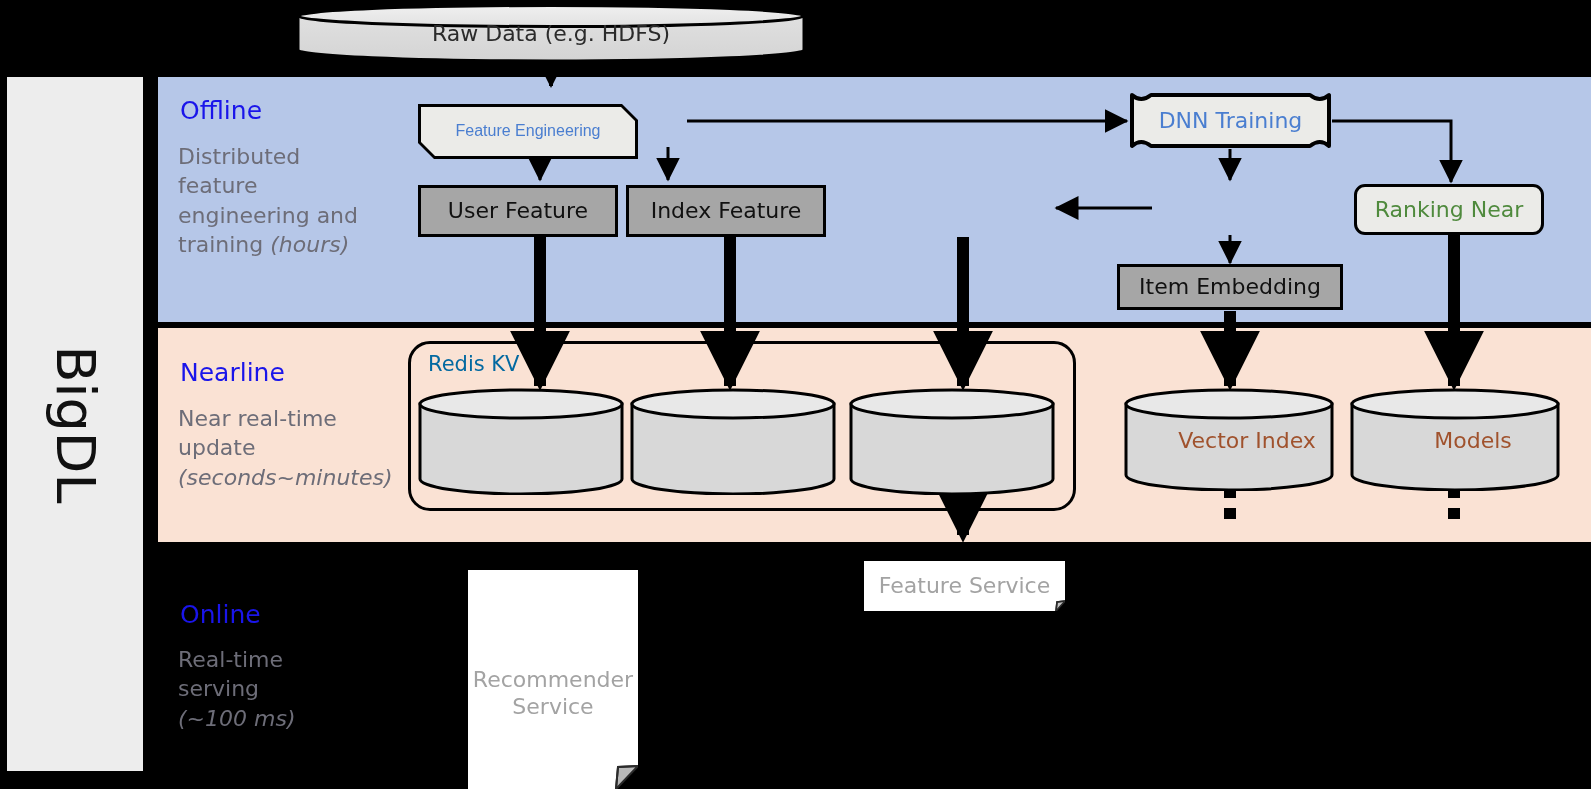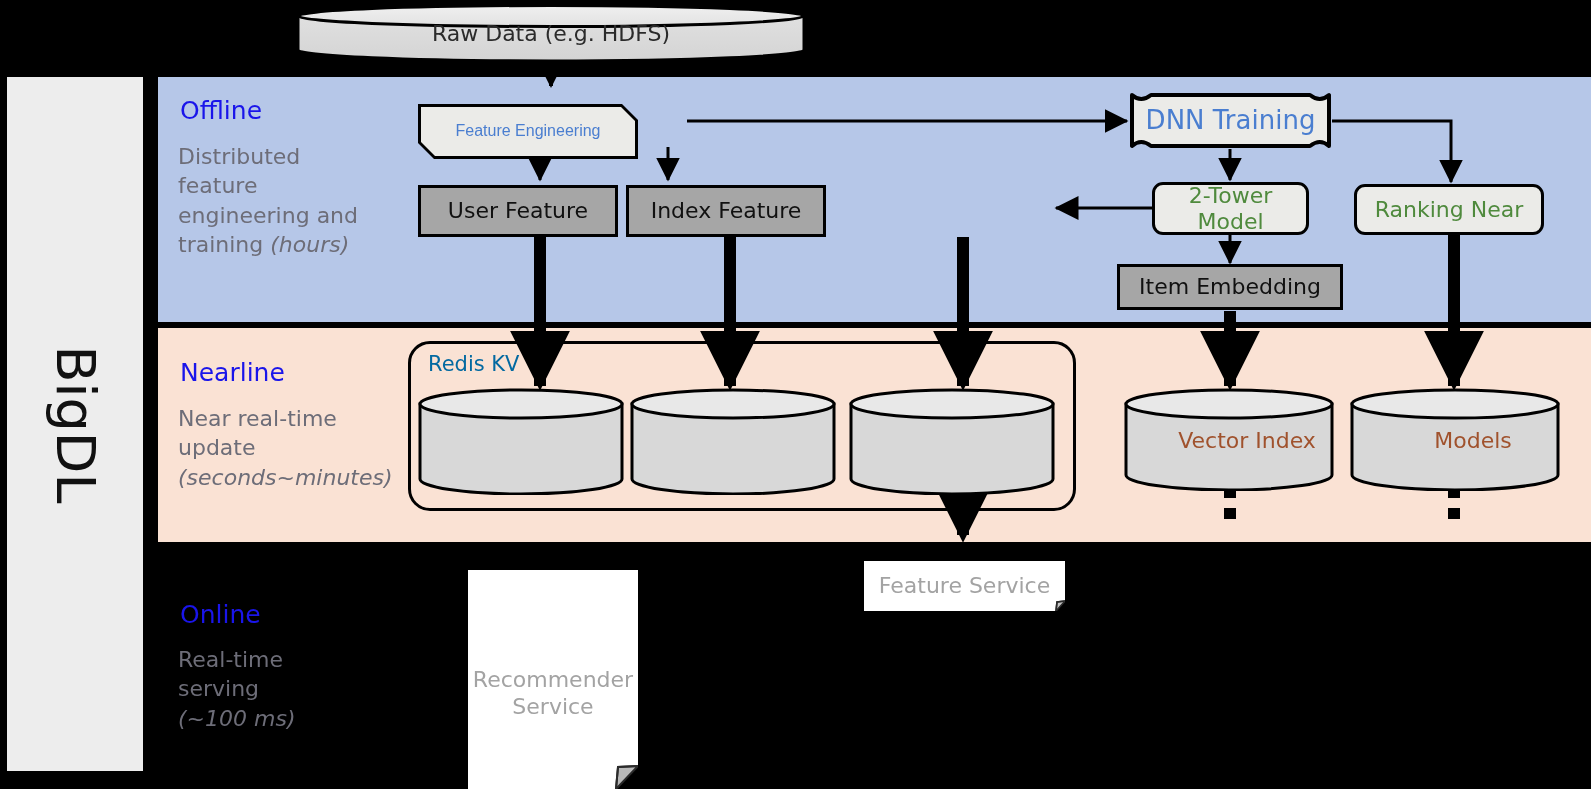--- a/index.html
+++ b/index.html
@@ -184,35 +184,32 @@
   <div class="node" id="node-feature-engineering" style="left:418px;top:92px;width:220px;height:55px;margin-top:12px;">
     <div class="inner">
       <span class="txt-blue">Feature Engineering</span>
     </div>
   </div>
 
   <div class="node" id="node-dnn-training" style="left:1129px;top:92px;width:203px;height:57px;">
     <svg width="203" height="57" viewBox="0 0 203 57" xmlns="http://www.w3.org/2000/svg">
       <path d="M3,3 Q12,11 22,3 L181,3 Q191,11 200,3 L200,54 Q191,46 181,54 L22,54 Q12,46 3,54 Z" fill="#ebebe8" stroke="#000" stroke-width="4" stroke-linejoin="round"></path>
     </svg>
-    <span class="lbl txt-blue" style="font-size:26px;font-family:'DejaVu Sans',sans-serif;">DNN Training</span>
+    <span class="lbl txt-blue" style="font-size:22px;font-family:'DejaVu Sans',sans-serif;">DNN Training</span>
   </div>
 
   <div class="node box-gray" style="left:418px;top:185px;width:200px;height:52px;">
     <span>User Feature</span>
   </div>
 
   <div class="node box-gray" style="left:626px;top:185px;width:200px;height:52px;">
     <span>Index Feature</span>
   </div>
 
 
-  <div class="node box-proc" style="left:1152px;top:182px;width:157px;height:53px;">
-    <span class="txt-green">2-Tower Model</span>
-  </div>
 
   <div class="node box-proc" style="left:1354px;top:184px;width:190px;height:51px;">
     <span class="txt-green">Ranking Near</span>
   </div>
 
   <div class="node box-gray" style="left:1117px;top:264px;width:226px;height:46px;">
     <span>Item Embedding</span>
   </div>
 
   <div id="redis-kv" style="left:408px;top:341px;width:662px;height:164px;"></div>

